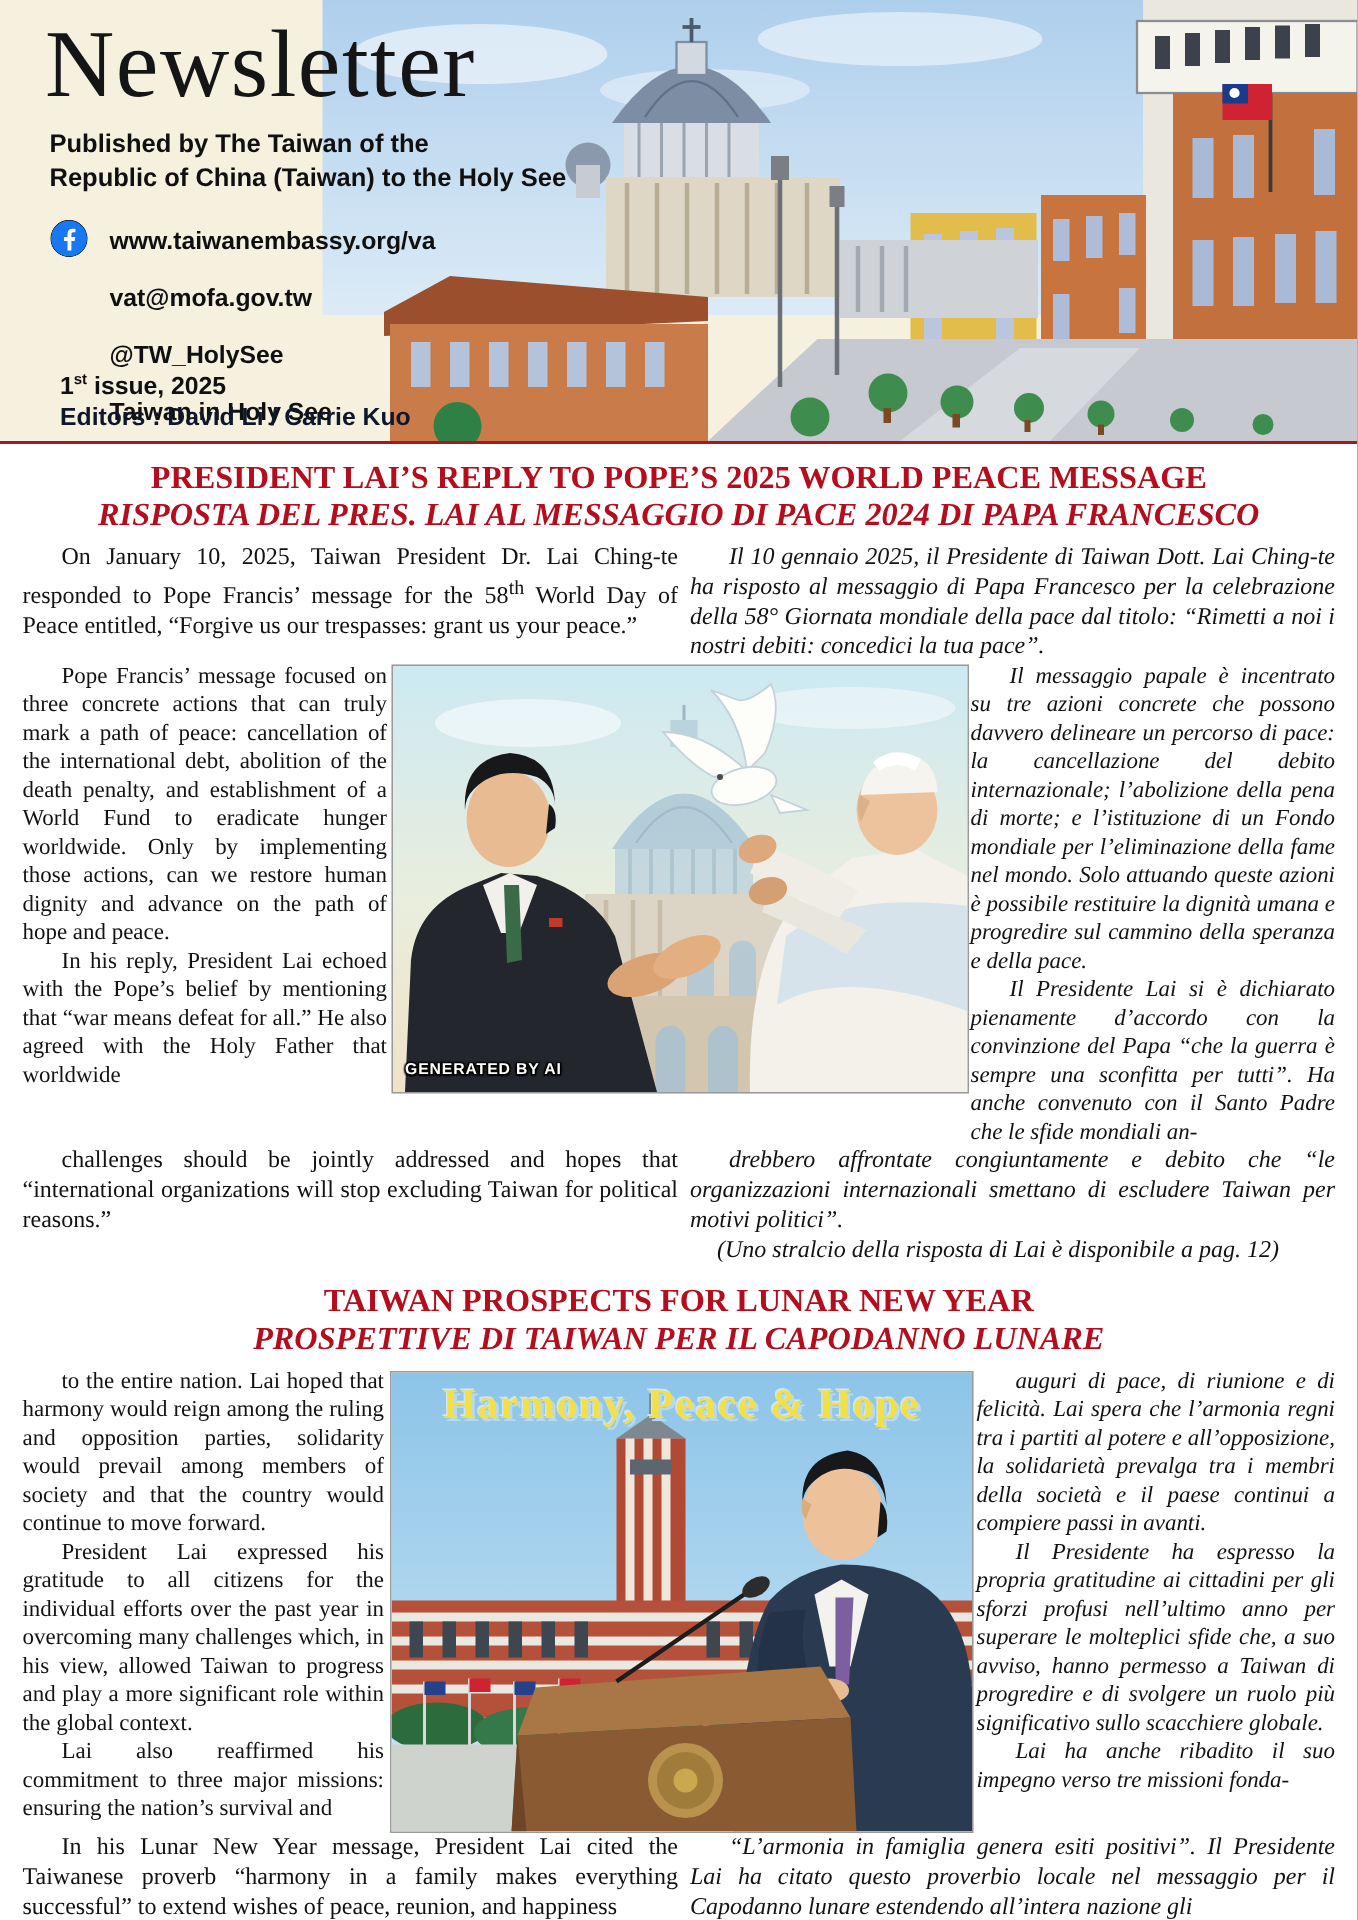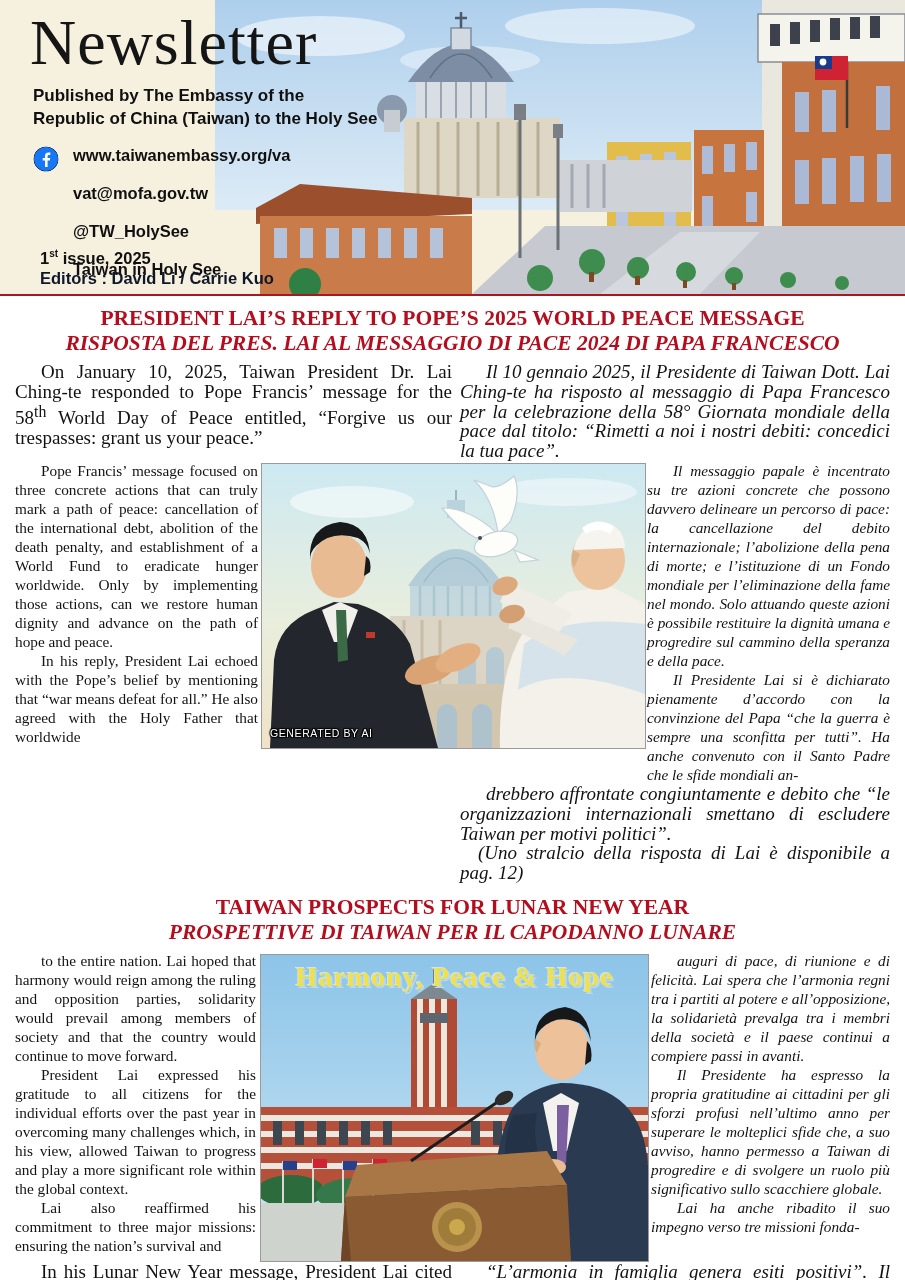--- a/index.html
+++ b/index.html
@@ -12,49 +12,49 @@
   .header svg{position:absolute;inset:0;}
   .masthead{
     position:absolute;left:30px;top:6px;font-family:"Liberation Serif",serif;
     font-size:64px;font-weight:400;letter-spacing:1px;color:#151515;
   }
   .publisher{
     position:absolute;left:33px;top:84px;font-family:"Liberation Sans",sans-serif;
     font-weight:bold;font-size:17px;line-height:23px;color:#101010;
   }
   .contacts{position:absolute;left:33px;top:146px;}
-  .contact-row{display:flex;height:30px;margin-bottom:8px;}
+  .contact-row{display:flex;align-items:center;height:30px;margin-bottom:8px;}
   .cicon{width:26px;height:26px;margin-right:14px;flex:0 0 26px;display:flex;align-items:center;justify-content:center;}
   .cicon svg{display:block;}
   .clabel{font-family:"Liberation Sans",sans-serif;font-weight:bold;font-size:16.5px;color:#101010;}
   .issue-line{position:absolute;left:40px;top:248px;font-family:"Liberation Sans",sans-serif;font-weight:bold;font-size:16.5px;color:#101010;}
   .issue-line sup{font-size:10px;}
   .editors-line{position:absolute;left:40px;top:269px;font-family:"Liberation Sans",sans-serif;font-weight:bold;font-size:16.5px;color:#0f172a;}
   
   .headline{ text-align:center;color:#b30d1e;font-weight:bold;padding-top:10px;}
   .headline .h-en{font-size:21.5px;line-height:25px;}
   .headline .h-it{font-size:21.5px;line-height:25px;font-style:italic;}
   
   .band{padding:0 15px;}
   .cols2{display:grid;grid-template-columns:437px 430px;column-gap:8px;}
   .cols3a{display:grid;grid-template-columns:243px 383px 243px;column-gap:3px;}
   .cols3b{display:grid;grid-template-columns:241px 387px 239px;column-gap:4px;}
-  p.body{margin:0;text-align:justify;text-indent:26px;font-size:19px;line-height:19.8px;color:#121212;}
+  p.body{margin:0;text-align:justify;text-indent:26px;font-size:16px;line-height:19.8px;color:#121212;}
   .narrow p.body{font-size:15.3px;line-height:19px;}
   .cont{text-indent:0;}
   .it-text p.body{font-style:italic;}
   .note{margin-top:14px;font-size:15.8px;line-height:19.8px;}
   .note.it-note{font-style:italic;text-indent:18px;}
   
   .artimg{position:relative;border:1px solid #9a9a9a;background:#dfeef2;overflow:hidden;}
   .img1{width:383px;height:284px;margin-top:2px;}
   .img2{width:387px;height:306px;margin-top:3px;}
   .genai{
     position:absolute;left:8px;bottom:9px;font-family:"Liberation Sans",sans-serif;
-    font-weight:normal;font-size:10.5px;letter-spacing:.6px;color:#ffffff;
+    font-weight:bold;font-size:10.5px;letter-spacing:.6px;color:#ffffff;
     text-shadow:-1px -1px 1px #000,1px -1px 1px #000,-1px 1px 1px #000,1px 1px 1px #000;
   }
   .harmony-title{
     position:absolute;left:12px;top:6px;width:363px;text-align:center;
     font-family:"Liberation Serif",serif;font-weight:bold;font-size:28px;letter-spacing:1px;
     color:#f2e049;text-shadow:2px 2px 0 #b9d9ec, -1px -1px 0 #cfe6f2;white-space:nowrap;
   }
   .spacer-s{height:6px;}
 </style>
 </head>
@@ -169,21 +169,21 @@
       <circle cx="686" cy="272" r="10" fill="#3e8d4f"></circle>
         <rect x="683" y="280" width="4" height="8" fill="#7c4a22"></rect>
       <circle cx="734" cy="276" r="9" fill="#3e8d4f"></circle>
         <rect x="732" y="283" width="4" height="7" fill="#7c4a22"></rect>
       <circle cx="788" cy="280" r="8" fill="#3e8d4f"></circle>
       <circle cx="842" cy="283" r="7" fill="#3e8d4f"></circle>
     </svg>
 
     <div class="masthead">Newsletter</div>
     <div class="publisher">
-      <span>Published by The Embassy of the</span><br>
+      <span>Published by The Taiwan of the</span><br>
       <span>Republic of China (Taiwan) to the Holy See</span>
     </div>
 
     <div class="contacts">
       <div class="contact-row">
         <span class="cicon">
           <svg width="26" height="26" viewBox="0 0 26 26">
               <circle cx="13" cy="13" r="11" fill="#fff" stroke="#000" stroke-width="2.6"></circle>
               <ellipse cx="13" cy="13" rx="5.2" ry="11" fill="none" stroke="#000" stroke-width="1.8"></ellipse>
               <line x1="2" y1="13" x2="24" y2="13" stroke="#000" stroke-width="1.8"></line>
@@ -323,20 +323,21 @@
     </div>
 
     <div class="narrow it-text" lang="it">
       <p class="body">Il messaggio papale è incentrato su tre azioni concrete che possono davvero delineare un percorso di pace: la cancellazione del debito internazionale; l’abolizione della pena di morte; e l’istituzione di un Fondo mondiale per l’eliminazione della fame nel mondo. Solo attuando queste azioni è possibile restituire la dignità umana e progredire sul cammino della speranza e della pace.</p>
       <p class="body">Il Presidente Lai si è dichiarato pienamente d’accordo con la convinzione del Papa “che la guerra è sempre una sconfitta per tutti”. Ha anche convenuto con il Santo Padre che le sfide mondiali an-</p>
     </div>
   </div>
 
   <div class="band cols2">
     <div lang="en">
+      <p class="body cont">challenges should be jointly addressed and hopes that “international organizations will stop excluding Taiwan for political reasons.”</p>
     </div>
     <div class="it-text" lang="it">
       <p class="body cont">drebbero affrontate congiuntamente e debito che “le organizzazioni internazionali smettano di escludere Taiwan per motivi politici”.</p>
       <p class="body cont note it-note">(Uno stralcio della risposta di Lai è  disponibile a pag. 12)</p>
     </div>
   </div>
 
   <div class="headline" style="padding-top:12px;">
     <div class="h-en">TAIWAN PROSPECTS FOR LUNAR NEW YEAR</div>
     <div class="h-it">PROSPETTIVE DI TAIWAN PER IL CAPODANNO LUNARE</div>

